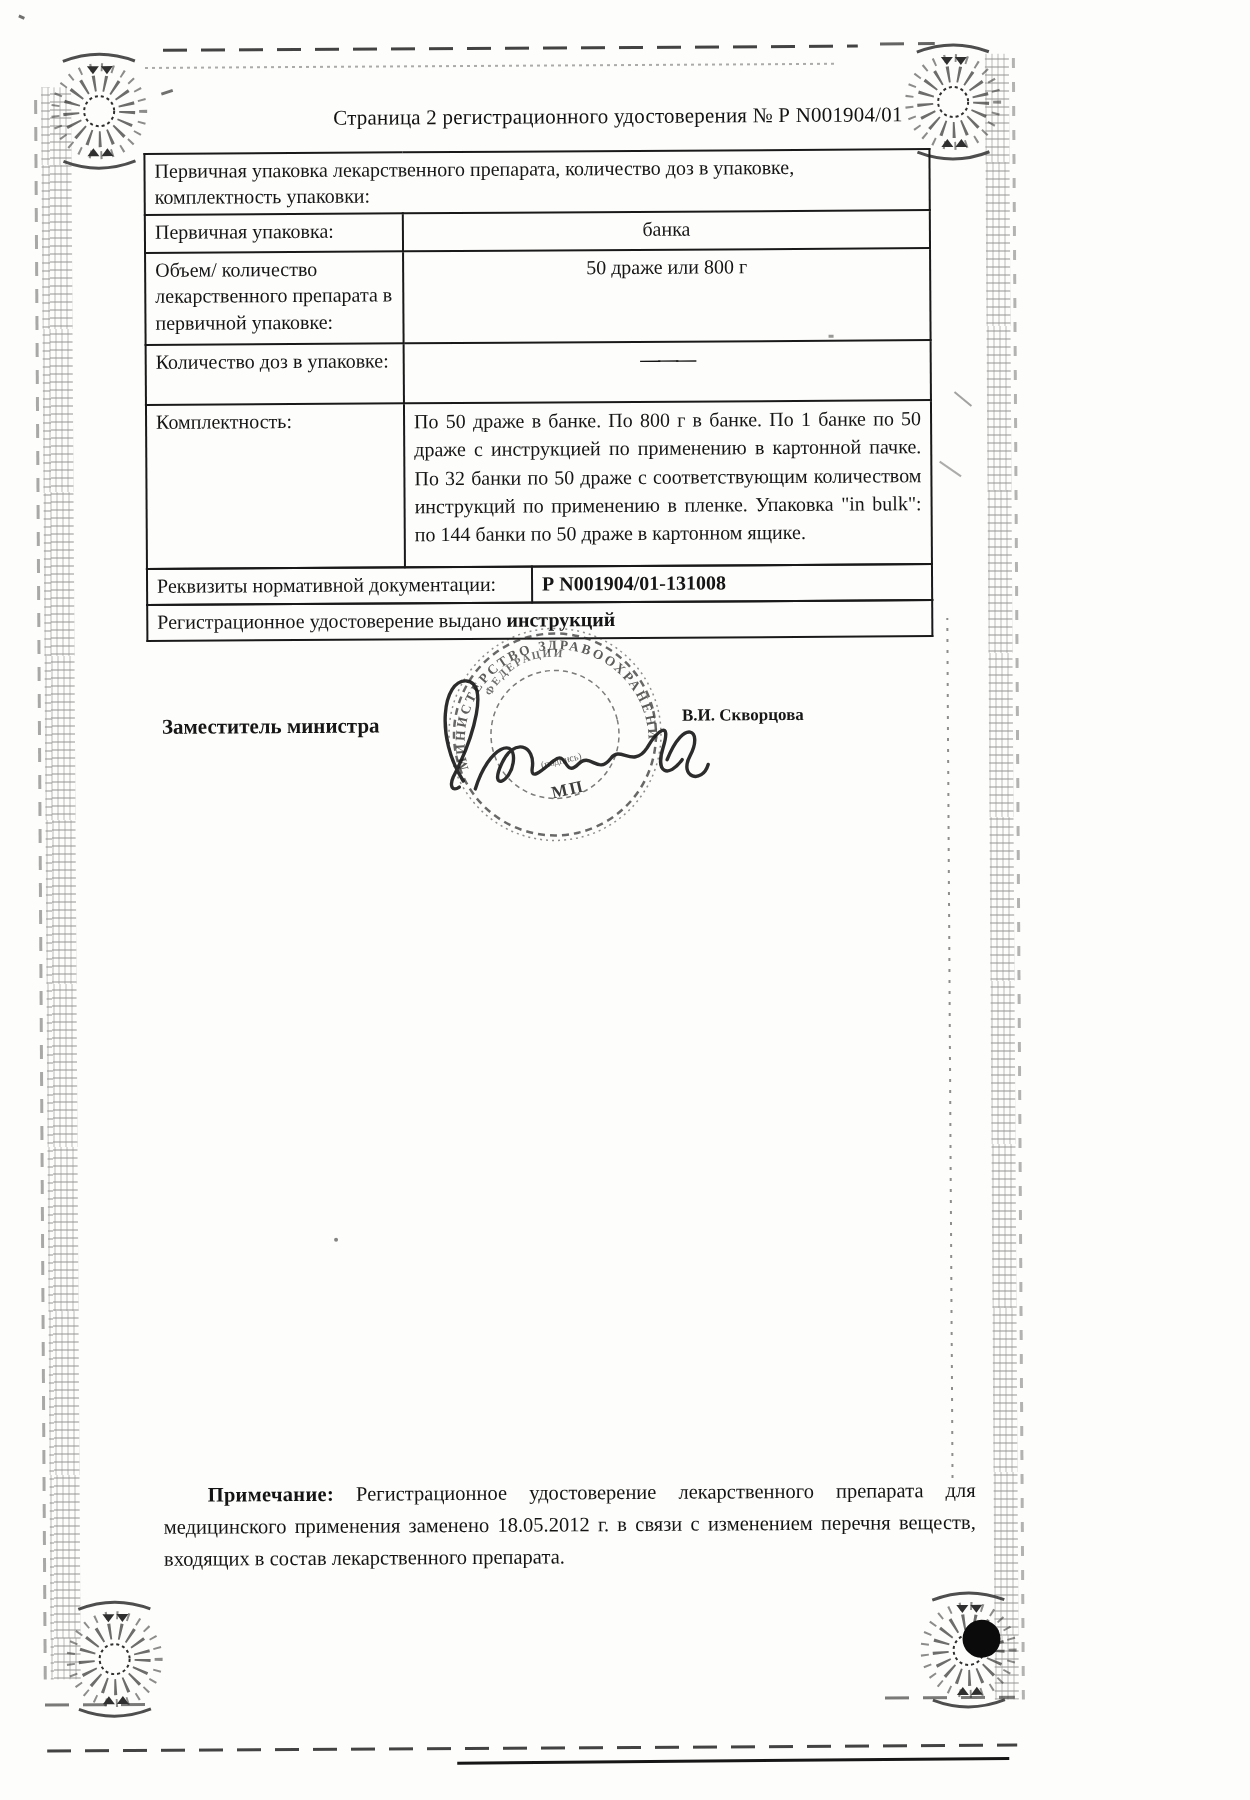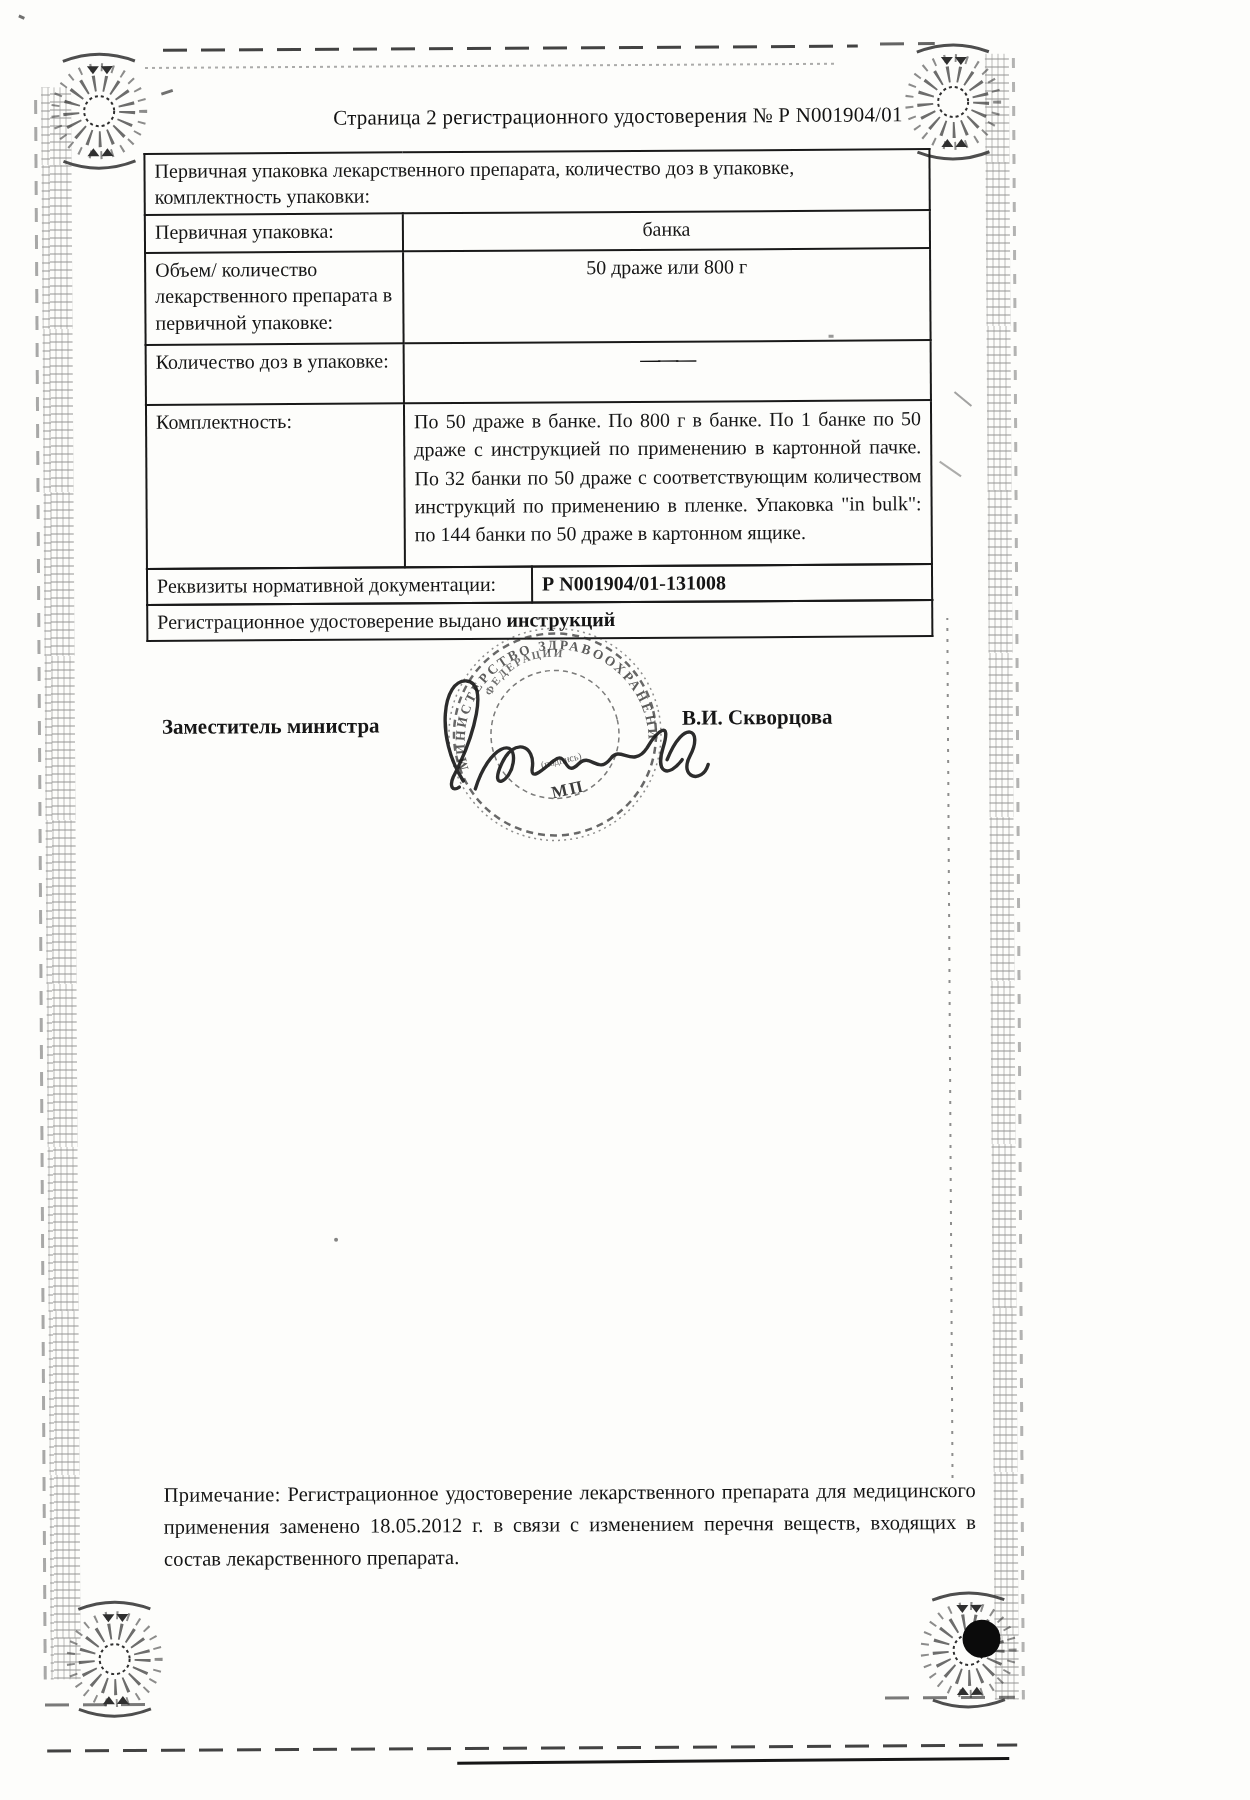--- a/index.html
+++ b/index.html
@@ -36,27 +36,27 @@
   table.doc{border-collapse:collapse;width:787px;table-layout:fixed;font-size:20px;line-height:1.32;}
   table.doc td{border:2px solid #191919;padding:3px 9px;vertical-align:top;color:#151515;}
   table.doc + table.doc{margin-top:-2px;}
   td.val{text-align:center;vertical-align:middle;}
   td.just{text-align:justify;line-height:1.42;}
   .dash-val{letter-spacing:-2px;font-weight:bold;}
   .bold{font-weight:bold;}
 
   
   .sig-position{position:absolute;left:163px;top:712px;font-size:21px;font-weight:bold;}
-  .sig-name{position:absolute;left:683px;top:706px;font-size:21px;font-weight:bold;}
+  .sig-name{position:absolute;left:683px;top:706px;font-size:17px;font-weight:bold;}
   .stamp{position:absolute;left:440px;top:618px;width:232px;height:232px;transform:rotate(-13deg);opacity:.88;}
   .signature-svg{position:absolute;left:406px;top:648px;width:330px;height:200px;}
 
   
   .note{position:absolute;left:160px;top:1477px;width:812px;font-size:20.5px;line-height:1.55;text-align:justify;color:#141414;}
-  .note .lbl{font-weight:normal;letter-spacing:.3px;}
+  .note .lbl{font-weight:bold;letter-spacing:.3px;margin-left:44px;}
 
   .bottom-rule{position:absolute;left:452px;top:1760px;width:552px;height:3px;background:#161616;transform:rotate(-0.15deg);}
 </style>
 </head>
 <body>
 
 <svg width="0" height="0" style="position:absolute" aria-hidden="true">
   <defs>
     <g id="rosette-def" stroke="#2f2f2f" fill="none">
       <circle cx="60" cy="60" r="15" stroke-width="2" stroke-dasharray="3 3"></circle>

